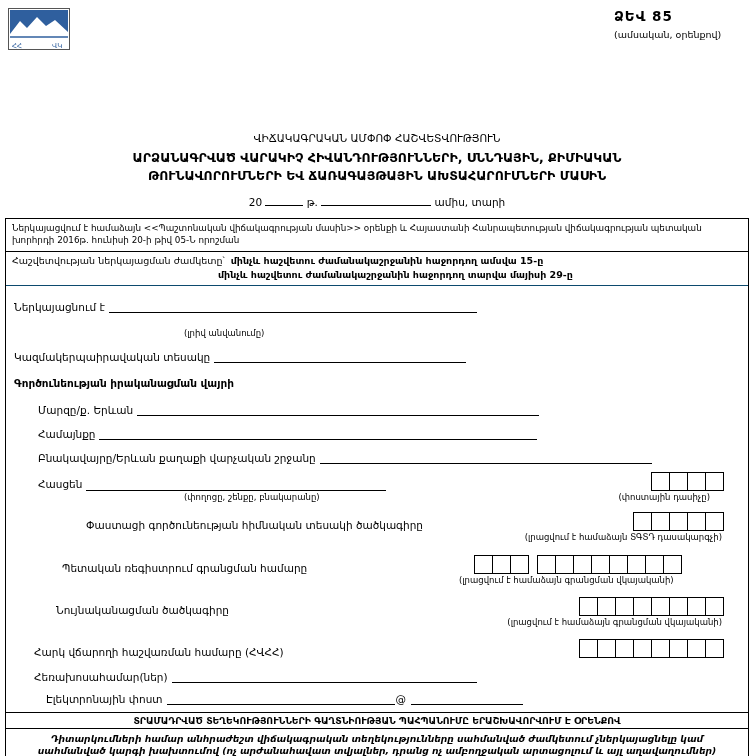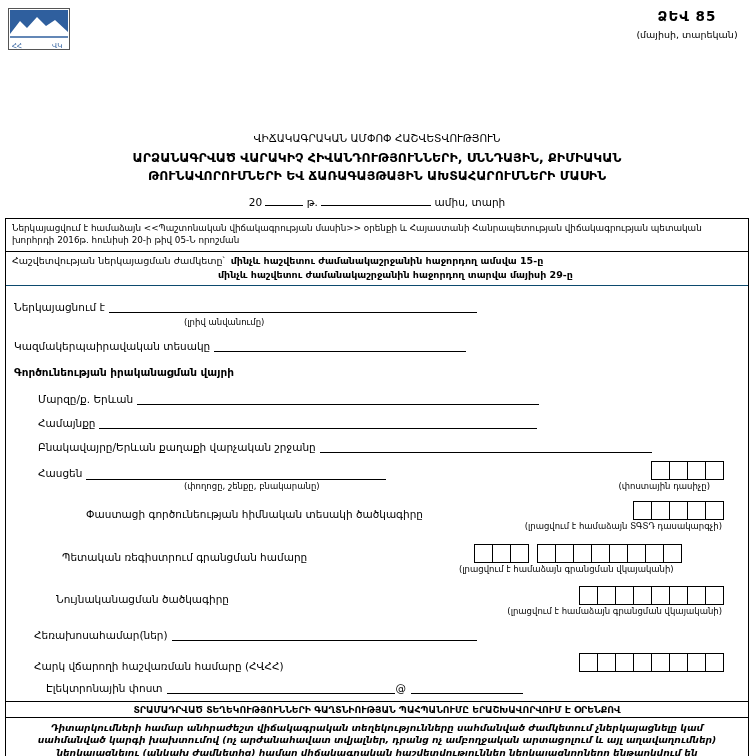--- a/index.html
+++ b/index.html
@@ -3,21 +3,21 @@
 <meta charset="utf-8">
 <style>
   * { box-sizing: border-box; margin: 0; padding: 0; }
   html,body { background:#888; }
   body { font-family:"DejaVu Sans", sans-serif; color:#000; }
   .page { width:754px; height:756px; background:#fff; position:relative; overflow:hidden; margin:0 auto; }
 
   
   .topbar { position:relative; height:52px; }
   .logo { position:absolute; left:8px; top:8px; }
-  .form-id { position:absolute; right:2px; top:8px; width:130px; text-align:center; }
+  .form-id { position:absolute; right:10px; top:8px; width:130px; }
   .form-no { font-weight:bold; font-size:13.5px; letter-spacing:1px; }
   .form-period { font-size:9.5px; margin-top:5px; }
 
   
   .heads { text-align:center; margin-top:80px; }
   .h-committee, .h-reporttype { font-size:10.5px; }
   .h-reporttype { margin-top:4px; }
   .h-title1 { font-size:12.5px; font-weight:bold; margin-top:6px; }
   .h-title2 { font-size:12.5px; font-weight:bold; margin-top:3px; }
   .dateline { font-size:10.5px; margin-top:12px; }
@@ -36,21 +36,21 @@
   .fb { padding:6px 8px 0; font-size:10.5px; }
   .fl { display:flex; align-items:flex-end; }
   .fill { display:inline-block; border-bottom:1px solid #000; height:13px; margin-left:4px; flex:0 0 auto; }
   .hint { font-size:8.5px; }
   .cells { display:inline-flex; }
   .cell { width:19px; height:19px; border:1px solid #000; margin-left:-1px; background:#fff; }
   .cells .cell:first-child { margin-left:0; }
 
   .fl-presented { margin-top:8px; }
   .f-presented { width:368px; }
-  .hint-presented { margin-left:170px; margin-top:4px; }
+  .hint-presented { margin-left:170px; margin-top:15px; }
   .fl-legalform { margin-top:12px; }
   .f-legalform { width:252px; }
   .fl-heading { margin-top:14px; font-weight:bold; }
   .fl-region { margin-top:14px; margin-left:24px; }
   .f-region { width:402px; }
   .fl-community { margin-top:11px; margin-left:24px; }
   .f-community { width:438px; }
   .fl-settlement { margin-top:11px; margin-left:24px; }
   .f-settlement { width:332px; }
   .fl-address { margin-top:8px; }
@@ -93,21 +93,21 @@
         <rect x="0.5" y="0.5" width="61" height="41" fill="#ffffff" stroke="#555"></rect>
         <rect x="2" y="2" width="58" height="24" fill="#2f5f9e"></rect>
         <path d="M2 26 L12 13 L19 20 L29 9 L38 18 L47 12 L60 24 L60 26 Z" fill="#ffffff"></path>
         <path d="M2 29 H60" stroke="#2f5f9e" stroke-width="1.5"></path>
         <text x="4" y="40" font-size="7" fill="#2f5f9e">ՀՀ</text>
         <text x="44" y="40" font-size="7" fill="#2f5f9e">ՎԿ</text>
       </svg>
     </div>
     <div class="form-id">
       <div class="form-no">ՁԵՎ 85</div>
-      <div class="form-period">(մայիսի, տարեկան)</div>
+      <div class="form-period">(ամսական, օրենքով)</div>
     </div>
   </div>
 
   <div class="heads">
     <div class="h-reporttype">ՎԻՃԱԿԱԳՐԱԿԱՆ ԱՄՓՈՓ ՀԱՇՎԵՏՎՈՒԹՅՈՒՆ</div>
     <div class="h-title1">ԱՐՁԱՆԱԳՐՎԱԾ ՎԱՐԱԿԻՉ ՀԻՎԱՆԴՈՒԹՅՈՒՆՆԵՐԻ, ՍՆՆԴԱՅԻՆ, ՔԻՄԻԱԿԱՆ</div>
     <div class="h-title2">ԹՈՒՆԱՎՈՐՈՒՄՆԵՐԻ ԵՎ ՃԱՌԱԳԱՅԹԱՅԻՆ ԱԽՏԱՀԱՐՈՒՄՆԵՐԻ ՄԱՍԻՆ</div>
     <div class="dateline">
       <span>20</span>
       <span class="blank w38"></span>
@@ -218,37 +218,37 @@
             <span class="cell"></span>
             <span class="cell"></span>
             <span class="cell"></span>
             <span class="cell"></span>
             <span class="cell"></span>
             <span class="cell"></span>
           </span>
       </div>
       <div class="hint hint-right">(լրացվում է համաձայն գրանցման վկայականի)</div>
 
+      <div class="fl fl-tin">
+        <span class="l-tin">Հարկ վճարողի հաշվառման համարը (ՀՎՀՀ)</span>
+        <span class="cells boxes-right">
+            <span class="cell"></span>
+            <span class="cell"></span>
+            <span class="cell"></span>
+            <span class="cell"></span>
+            <span class="cell"></span>
+            <span class="cell"></span>
+            <span class="cell"></span>
+            <span class="cell"></span>
+          </span>
+      </div>
+
       <div class="fl fl-phone">
         <span>Հեռախոսահամար(ներ)</span>
         <span class="fill f-phone"></span>
-      </div>
-
-      <div class="fl fl-tin">
-        <span class="l-tin">Հարկ վճարողի հաշվառման համարը (ՀՎՀՀ)</span>
-        <span class="cells boxes-right">
-            <span class="cell"></span>
-            <span class="cell"></span>
-            <span class="cell"></span>
-            <span class="cell"></span>
-            <span class="cell"></span>
-            <span class="cell"></span>
-            <span class="cell"></span>
-            <span class="cell"></span>
-          </span>
       </div>
 
       <div class="fl fl-email">
         <span>Էլեկտրոնային փոստ</span>
         <span class="fill f-email1"></span>
         <span class="email-at">@</span>
         <span class="fill f-email2"></span>
       </div>
 
     </div>

